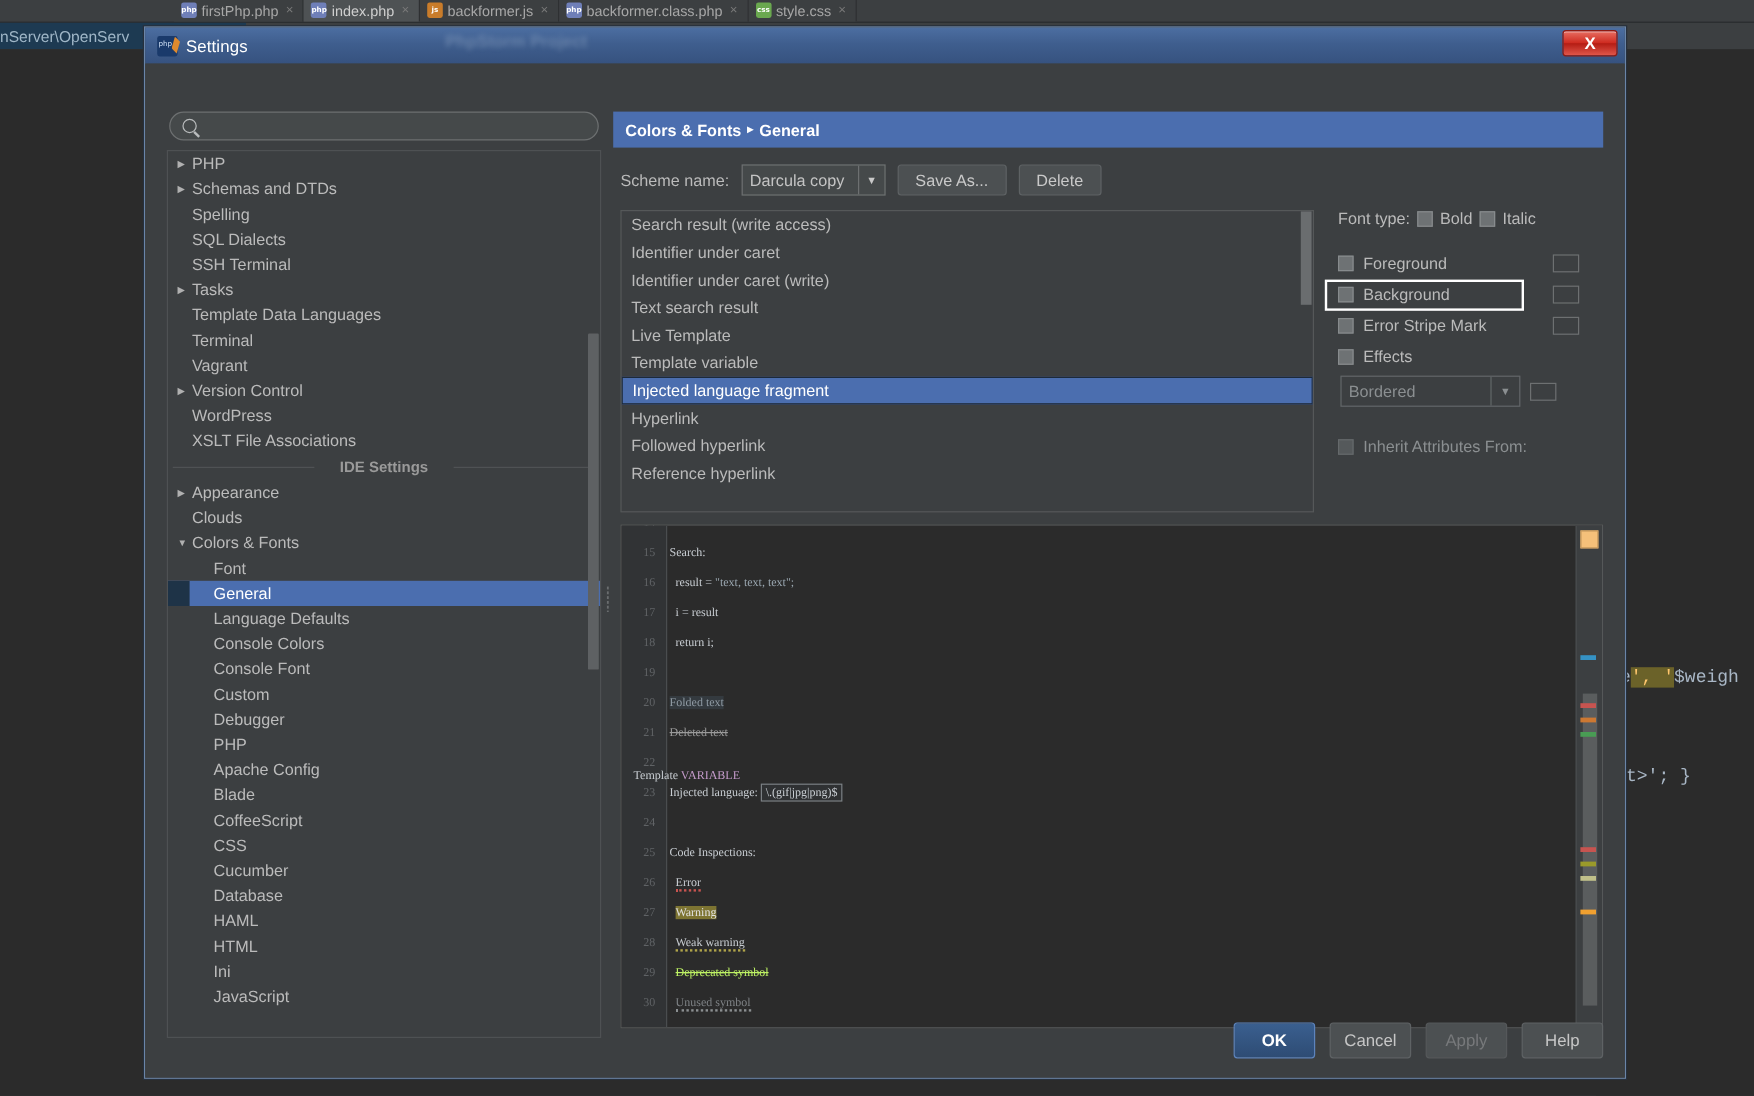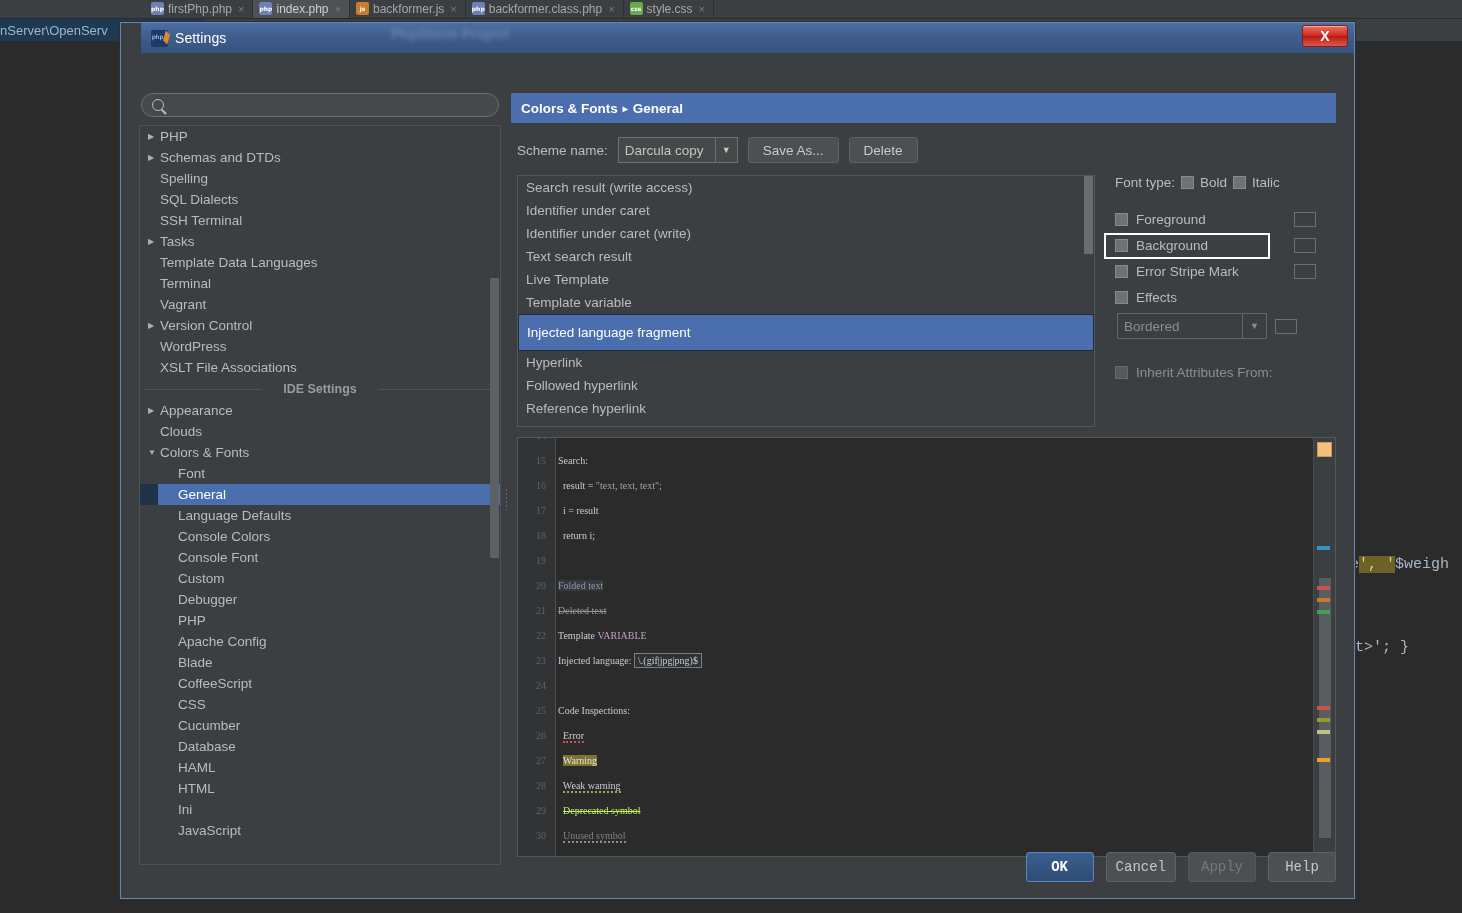--- a/index.html
+++ b/index.html
@@ -76,21 +76,20 @@
     width: 1235px; height: 877px;
     background: #3c3f41;
     border: 1px solid #6a85a8;
     box-shadow: 0 0 0 1px #27303c;
   }
   #dialog-titlebar {
     height: 30px;
     background: linear-gradient(to bottom, #4c6ea1 0%, #3f5e8e 45%, #36527f 100%);
     display: flex; align-items: center; padding: 0 4px 0 10px;
     position: relative;
-    margin-left: 20px;
   }
   #dialog-title-icon {
     width: 17px; height: 17px; border-radius: 2px;
     background: #1a3a6b; position: relative; margin-right: 7px;
     display: inline-block;
   }
   #dialog-title-icon::after {
     content: "php"; position: absolute; left: 1px; top: 3px;
     font-size: 6px; color: #cfe0f5; font-family: "DejaVu Sans", sans-serif;
   }
@@ -222,21 +221,21 @@
     position: relative; overflow: hidden;
   }
   .clist-row {
     height: 23px; display: flex; align-items: center;
     padding-left: 8px; font-size: 13.5px; color: #bbbbbb;
     white-space: nowrap;
   }
   .clist-row.selected {
     background: #4b6eaf; color: #ffffff;
     border: 1px solid #1d2a3a;
-    height: 37px;
+    height: 23px;
   }
   #clist-scrollbar {
     position: absolute; right: 1px; top: 0; width: 9px; height: 78px;
     background: #6a6d6f;
   }
 
   #attr-panel { flex: 1; padding-left: 20px; color: #bbbbbb; }
   #fonttype-row { display: flex; align-items: center; gap: 6px; font-size: 13.5px; }
   .cbx {
     width: 13px; height: 13px; background: #6e7274;
@@ -319,21 +318,21 @@
 
   
   #footer {
     position: absolute; right: 18px; bottom: 16px;
     display: flex; gap: 12px; align-items: center;
   }
   .fbtn {
     min-width: 68px; height: 30px; padding: 0 9px;
     border-radius: 3px; font-size: 14px;
     display: flex; align-items: center; justify-content: center;
-    background: #4c5052; border: 1px solid #5e6264; color: #c6c6c6; font-family: Liberation Mono, monospace;
+    background: #4c5052; border: 1px solid #5e6264; color: #c6c6c6;
   }
   .fbtn.primary {
     background: linear-gradient(to bottom, #3a5f8f, #2e4c74);
     border: 1px solid #5d84bd; color: #ffffff; font-weight: bold;
   }
   .fbtn.disabled { color: #77797b; border-color: #55585a; }
 
   #vsplit-handle {
     position: absolute; left: 384px; top: 435px;
     width: 3px; height: 22px;
@@ -693,21 +692,21 @@
               <span class="pv-code"></span>
             </div>
             <div class="pv-line" style="top: 142px;">
               <span class="pv-num">20</span>
               <span class="pv-code"><span class="tok-folded">Folded text</span></span>
             </div>
             <div class="pv-line" style="top: 167px;">
               <span class="pv-num">21</span>
               <span class="pv-code"><span class="tok-deleted">Deleted text</span></span>
             </div>
-            <div class="pv-line" style="top: 192px;">
+            <div class="pv-line" style="top: 192px; flex-direction: column;">
               <span class="pv-num">22</span>
               <span class="pv-code"><span class="tok-white">Template </span><span class="tok-tmplvar">VARIABLE</span></span>
             </div>
             <div class="pv-line" style="top: 217px;">
               <span class="pv-num">23</span>
               <span class="pv-code"><span class="tok-white">Injected language: </span><span class="tok-injected">\.(gif|jpg|png)$</span></span>
             </div>
             <div class="pv-line" style="top: 242px;">
               <span class="pv-num">24</span>
               <span class="pv-code"></span>

